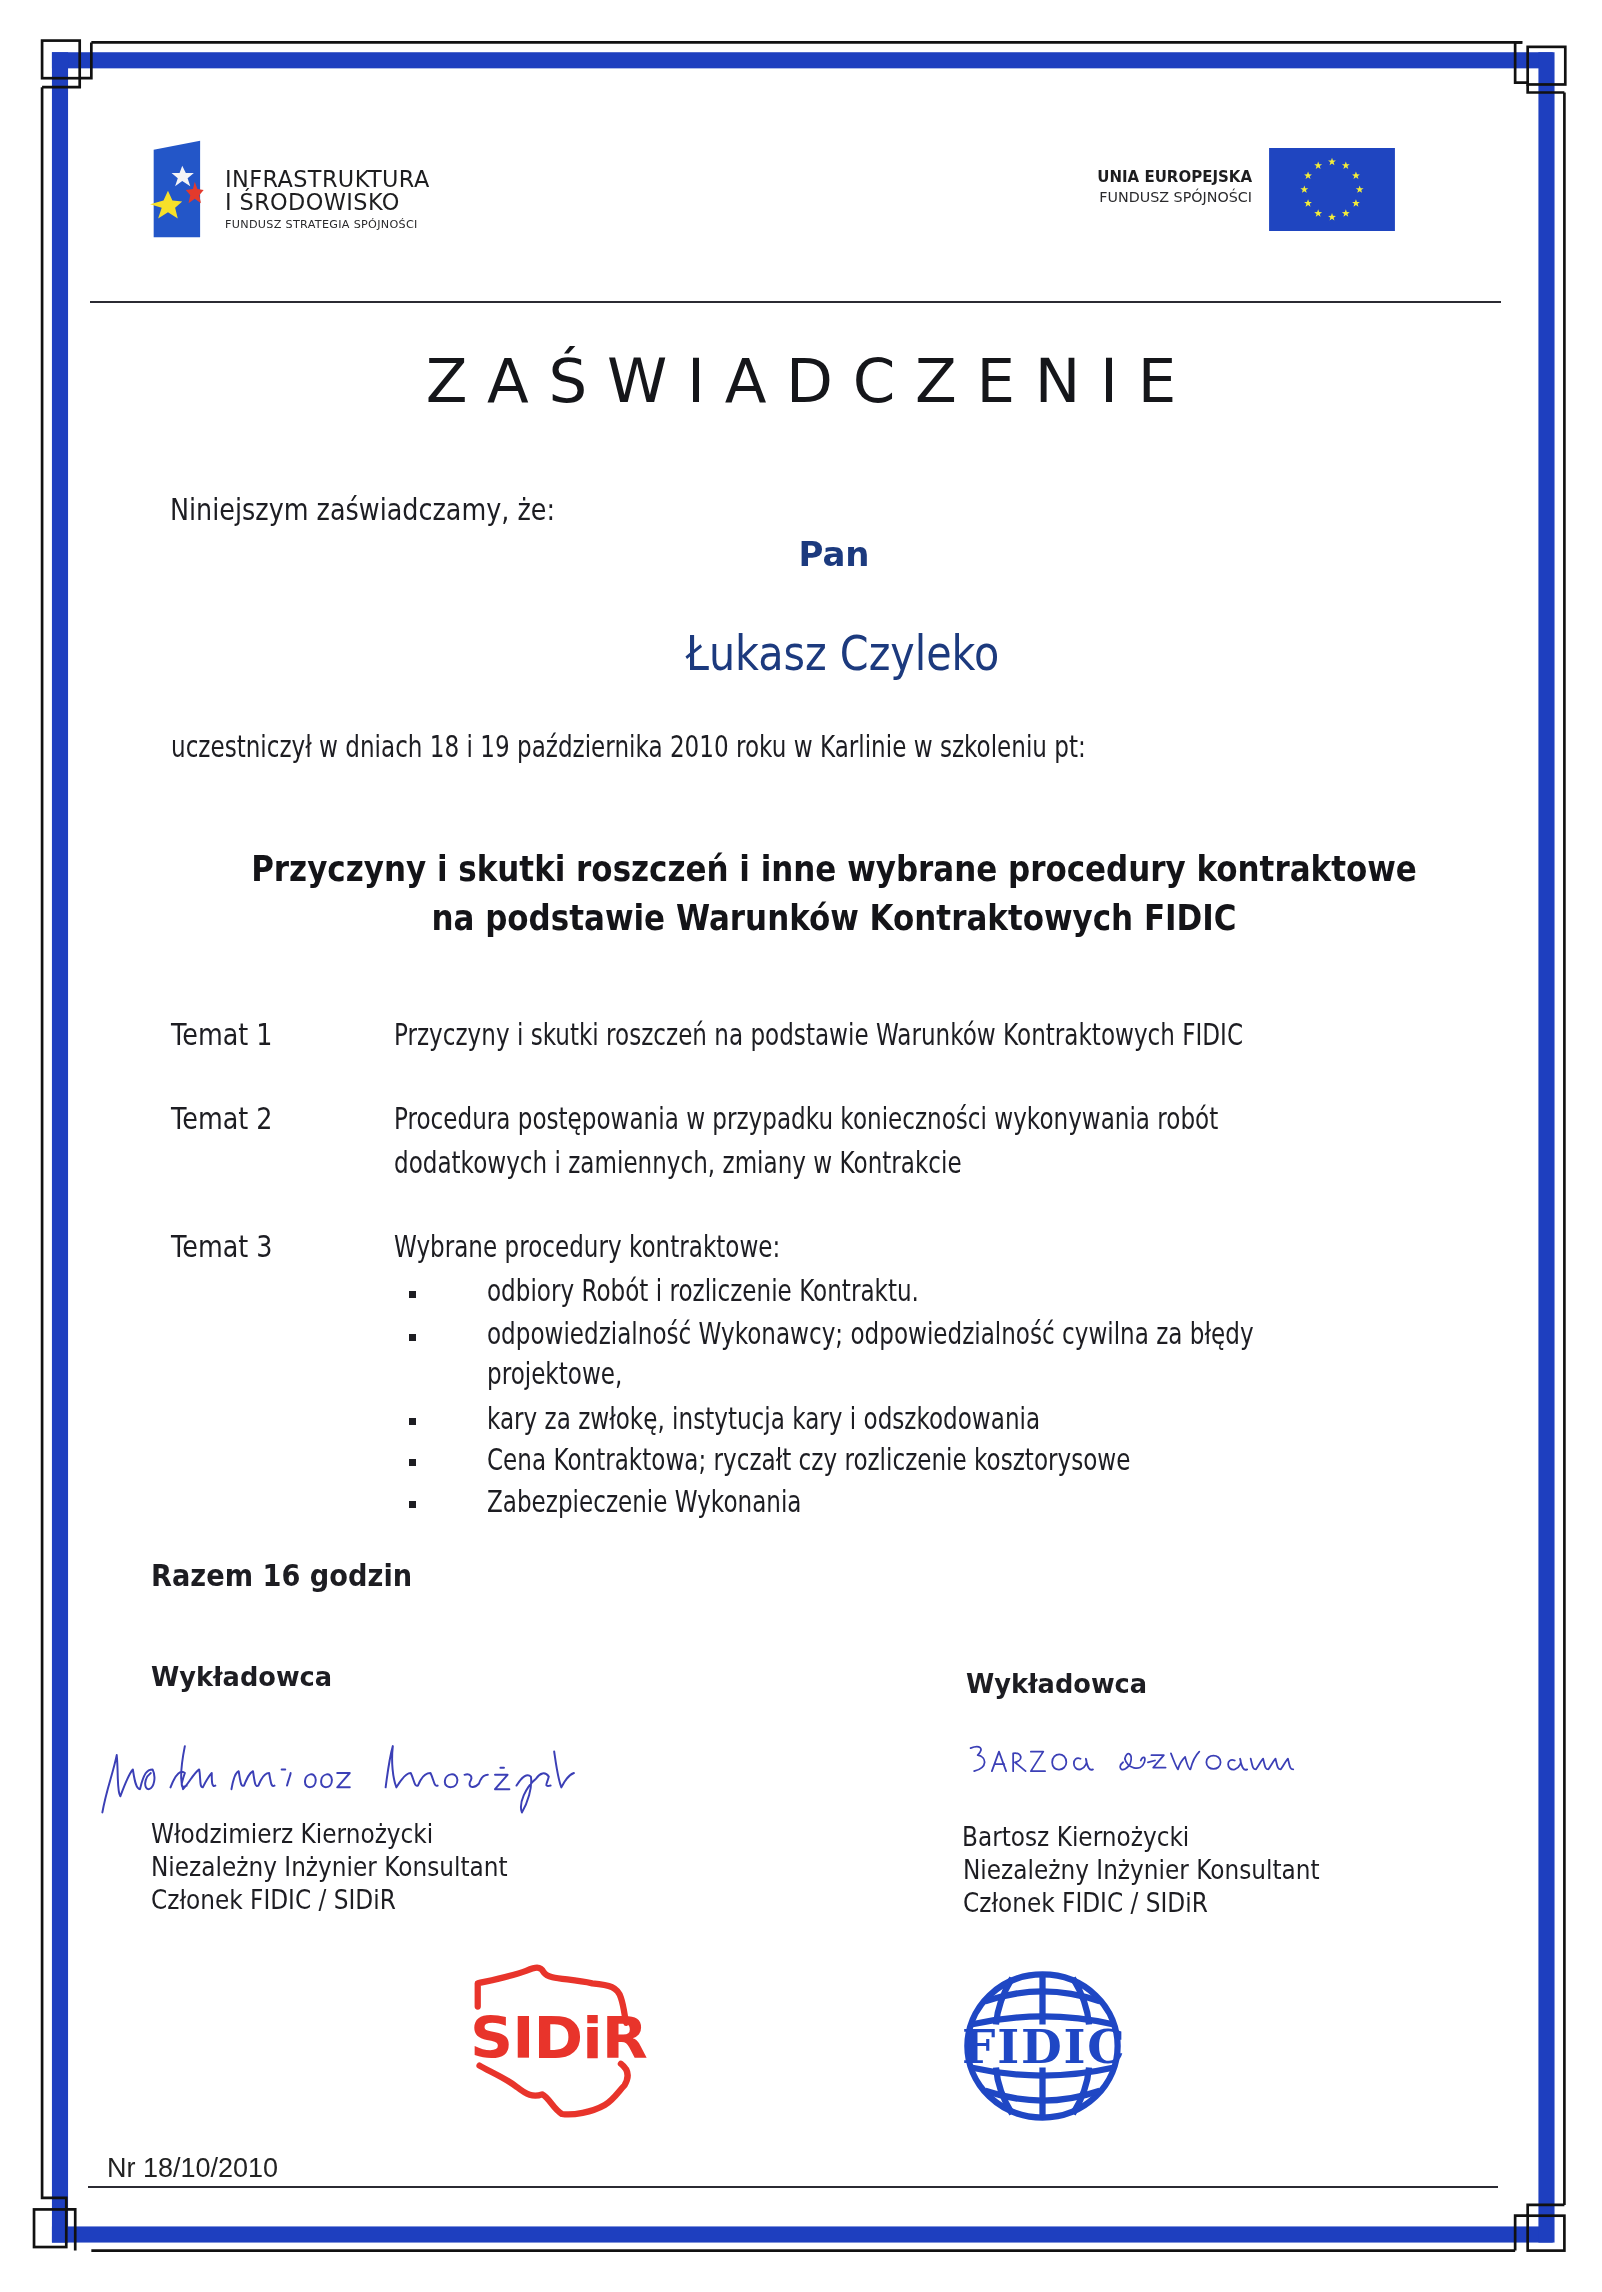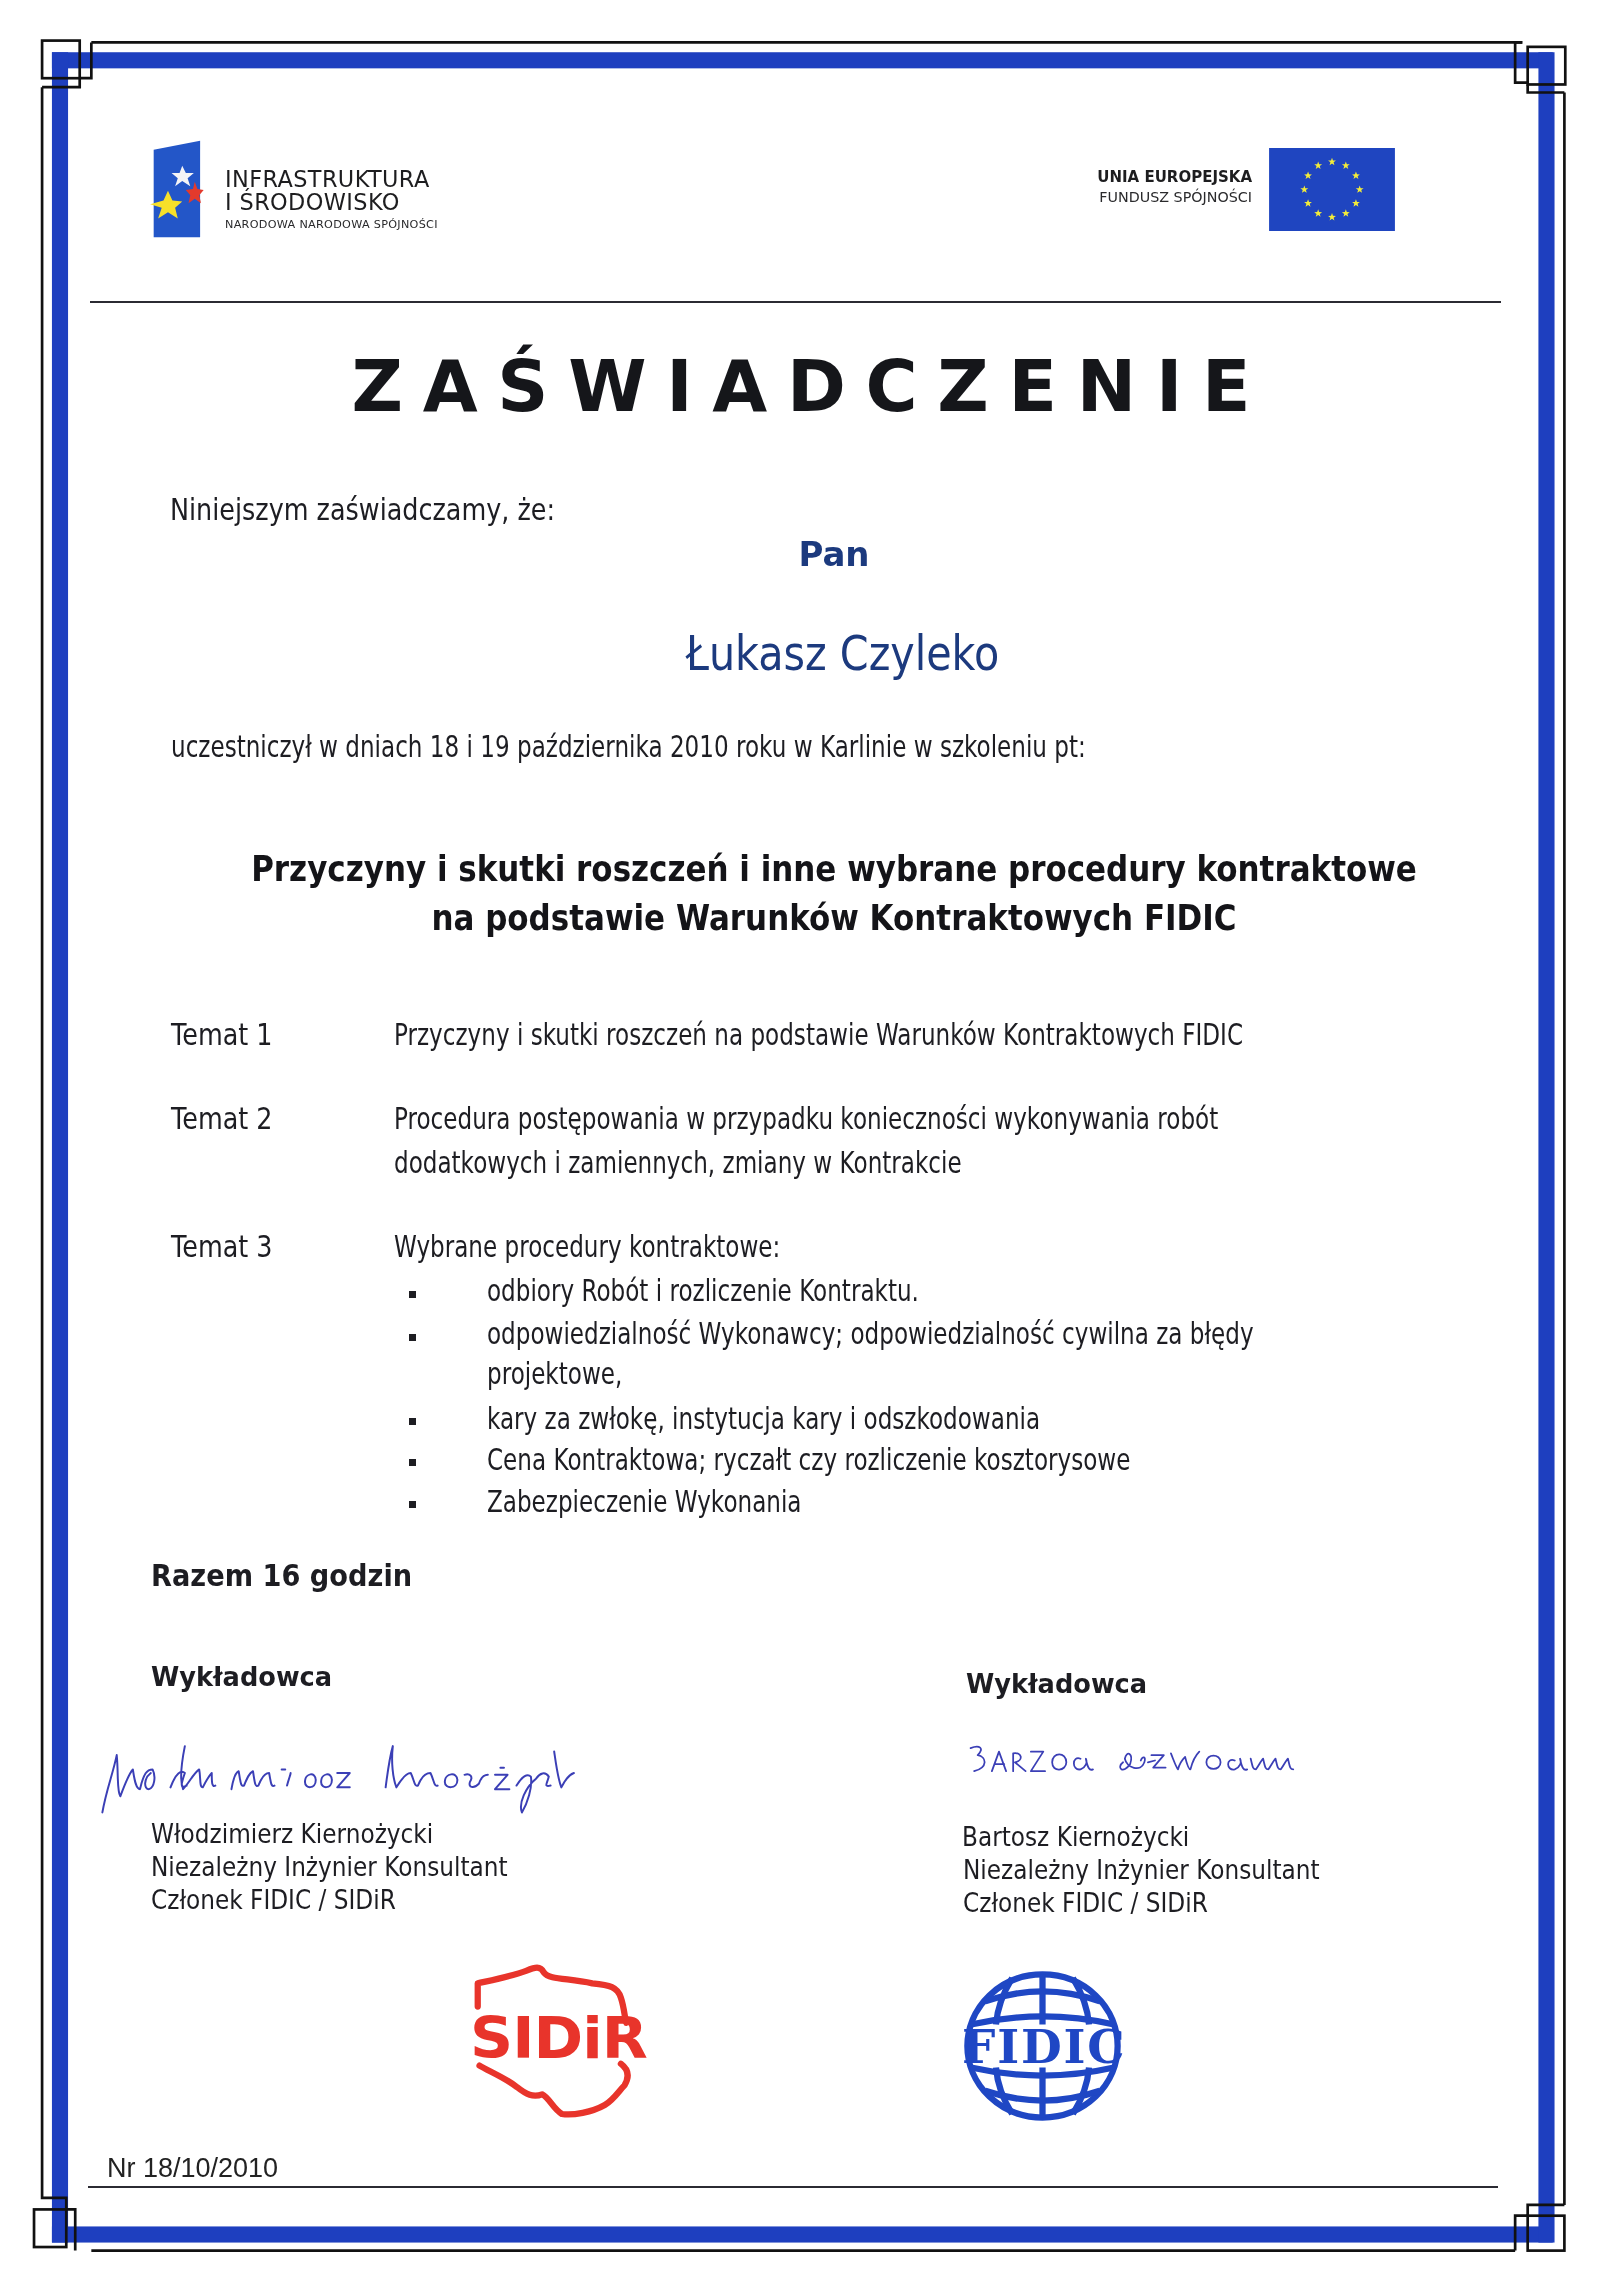--- a/index.html
+++ b/index.html
@@ -13,21 +13,21 @@
   #frame { position:absolute; left:0; top:0; width:1602px; height:2293px; }
 
   
   .is-title { font-family:"DejaVu Sans", sans-serif; font-size:22.4px; line-height:23px; color:#1d1d1f; letter-spacing:0.4px; }
   .is-sub { font-family:"DejaVu Sans", sans-serif; font-size:11.2px; color:#2a2a2c; letter-spacing:0.3px; }
   .eu-title { font-family:"DejaVu Sans", sans-serif; font-weight:bold; font-size:15px; color:#1d1d1f; text-align:center; }
   .eu-sub { font-family:"DejaVu Sans", sans-serif; font-size:14.3px; color:#2a2a2c; text-align:right; }
 
   .hr { position:absolute; height:1.8px; background:#2b2b33; }
 
-  .doc-title { font-family:"DejaVu Sans", sans-serif; font-weight:bold; font-size:71px; letter-spacing:19.7px; color:#15161a; }
+  .doc-title { font-family:"DejaVu Sans", sans-serif; font-weight:normal; font-size:61px; letter-spacing:19.7px; color:#15161a; }
   .body-text { font-family:"DejaVu Sans", sans-serif; font-size:29.6px; color:#1d1d22; }
   .name-blue { color:#1c3a7e; }
   .pan { font-family:"DejaVu Sans", sans-serif; font-weight:bold; font-size:34px; }
   .person { font-family:"DejaVu Sans", sans-serif; font-size:48px; }
   .course { font-family:"DejaVu Sans", sans-serif; font-weight:bold; font-size:36px; color:#141418; }
   .bold { font-weight:bold; }
   .bullet { position:absolute; width:7.2px; height:7.2px; background:#1d1d22; }
   .sig { position:absolute; }
   .small { font-family:"DejaVu Sans", sans-serif; font-size:27px; color:#1d1d22; }
   .nr { font-family:"Liberation Sans", sans-serif; font-size:27px; color:#222;text-align:center; }
@@ -68,21 +68,21 @@
 
 <div class="abs" style="left:148px;top:139px;width:304px;height:103px;">
   <svg width="56" height="100" viewBox="0 0 62 112" style="position:absolute;left:0;top:0;">
     <polygon points="6,12 58,2 58,110 6,110" fill="#2356c8"></polygon>
     <polygon points="38,30 42,38 51,38 44,44 47,53 38,47 30,53 33,44 26,38 35,38" fill="#f4f4f6"></polygon>
     <polygon points="52,48 55,56 62,57 57,63 59,72 52,67 45,72 47,63 42,57 50,56" fill="#e33a2c"></polygon>
     <polygon points="22,58 27,69 38,70 30,77 33,89 22,82 11,89 15,77 2,73 17,69" fill="#f6e02a"></polygon>
   </svg>
   <div class="abs is-title" style="left:77px;top:29px;">INFRASTRUKTURA</div>
   <div class="abs is-title" style="left:77px;top:52px;">I ŚRODOWISKO</div>
-  <div class="abs is-sub" style="left:77px;top:79px;">NARODOWA NARODOWA SPÓJNOŚCI</div>
+  <div class="abs is-sub" style="left:77px;top:79px;">FUNDUSZ STRATEGIA SPÓJNOŚCI</div>
 </div>
 
 <div class="abs eu-title" style="right:350px;top:168px;">UNIA EUROPEJSKA</div>
 <div class="abs eu-sub" style="right:350px;top:189px;margin-left:24px;">FUNDUSZ SPÓJNOŚCI</div>
 <svg class="abs" style="left:1269px;top:148px;" width="126" height="83" viewBox="0 0 141 93">
   <rect width="141" height="93" fill="#1f45c0"></rect>
   <g id="eu-stars" fill="#f3ec3a">
       <polygon points="70.5,10.9 71.6,14.0 74.9,14.1 72.3,16.1 73.2,19.2 70.5,17.4 67.8,19.2 68.7,16.1 66.1,14.1 69.4,14.0"></polygon>
       <polygon points="86.0,15.1 87.1,18.1 90.4,18.2 87.8,20.2 88.7,23.4 86.0,21.6 83.3,23.4 84.2,20.2 81.6,18.2 84.9,18.1"></polygon>
       <polygon points="97.3,26.4 98.5,29.5 101.7,29.6 99.2,31.6 100.1,34.7 97.3,32.9 94.6,34.7 95.5,31.6 93.0,29.6 96.2,29.5"></polygon>

